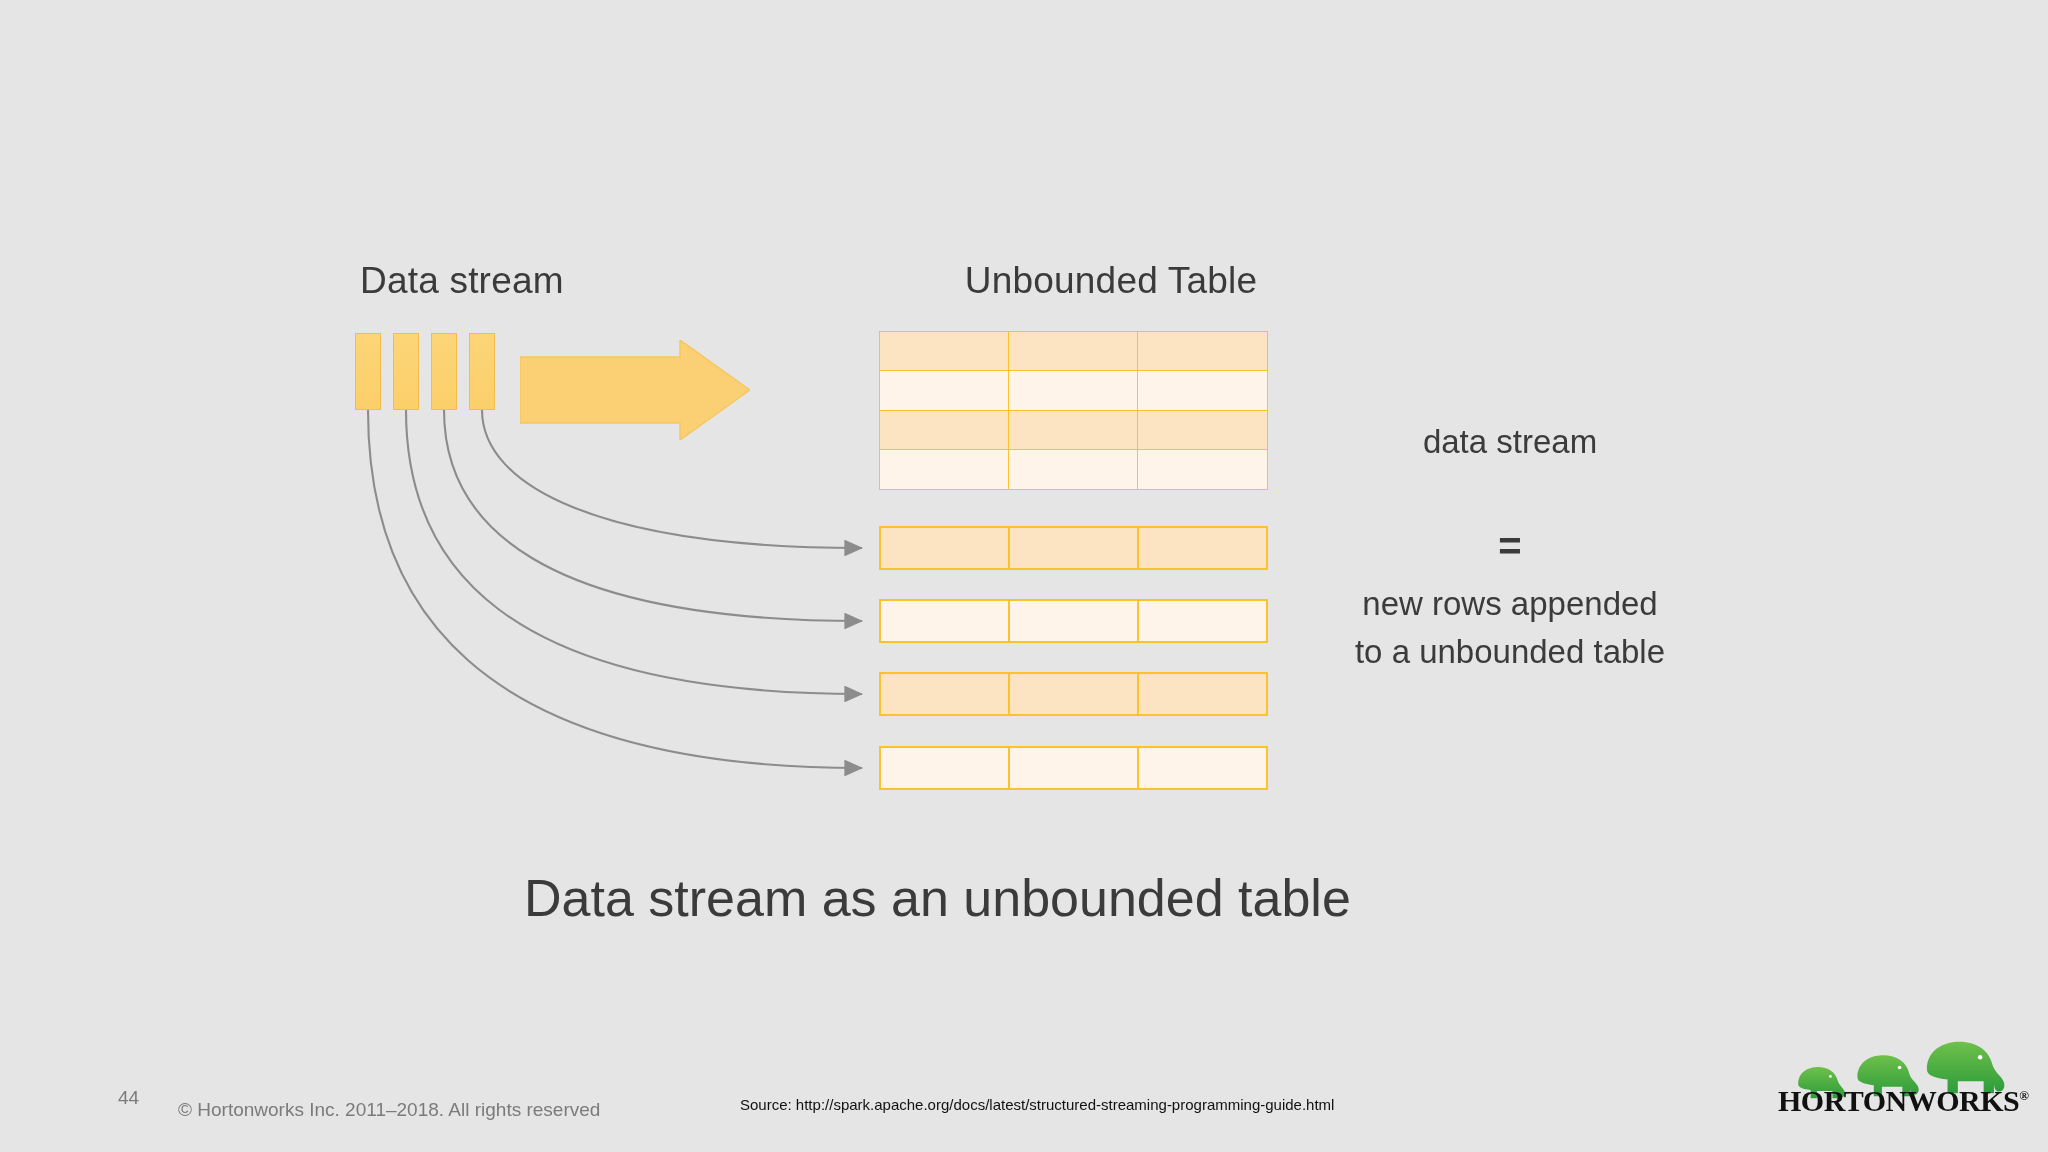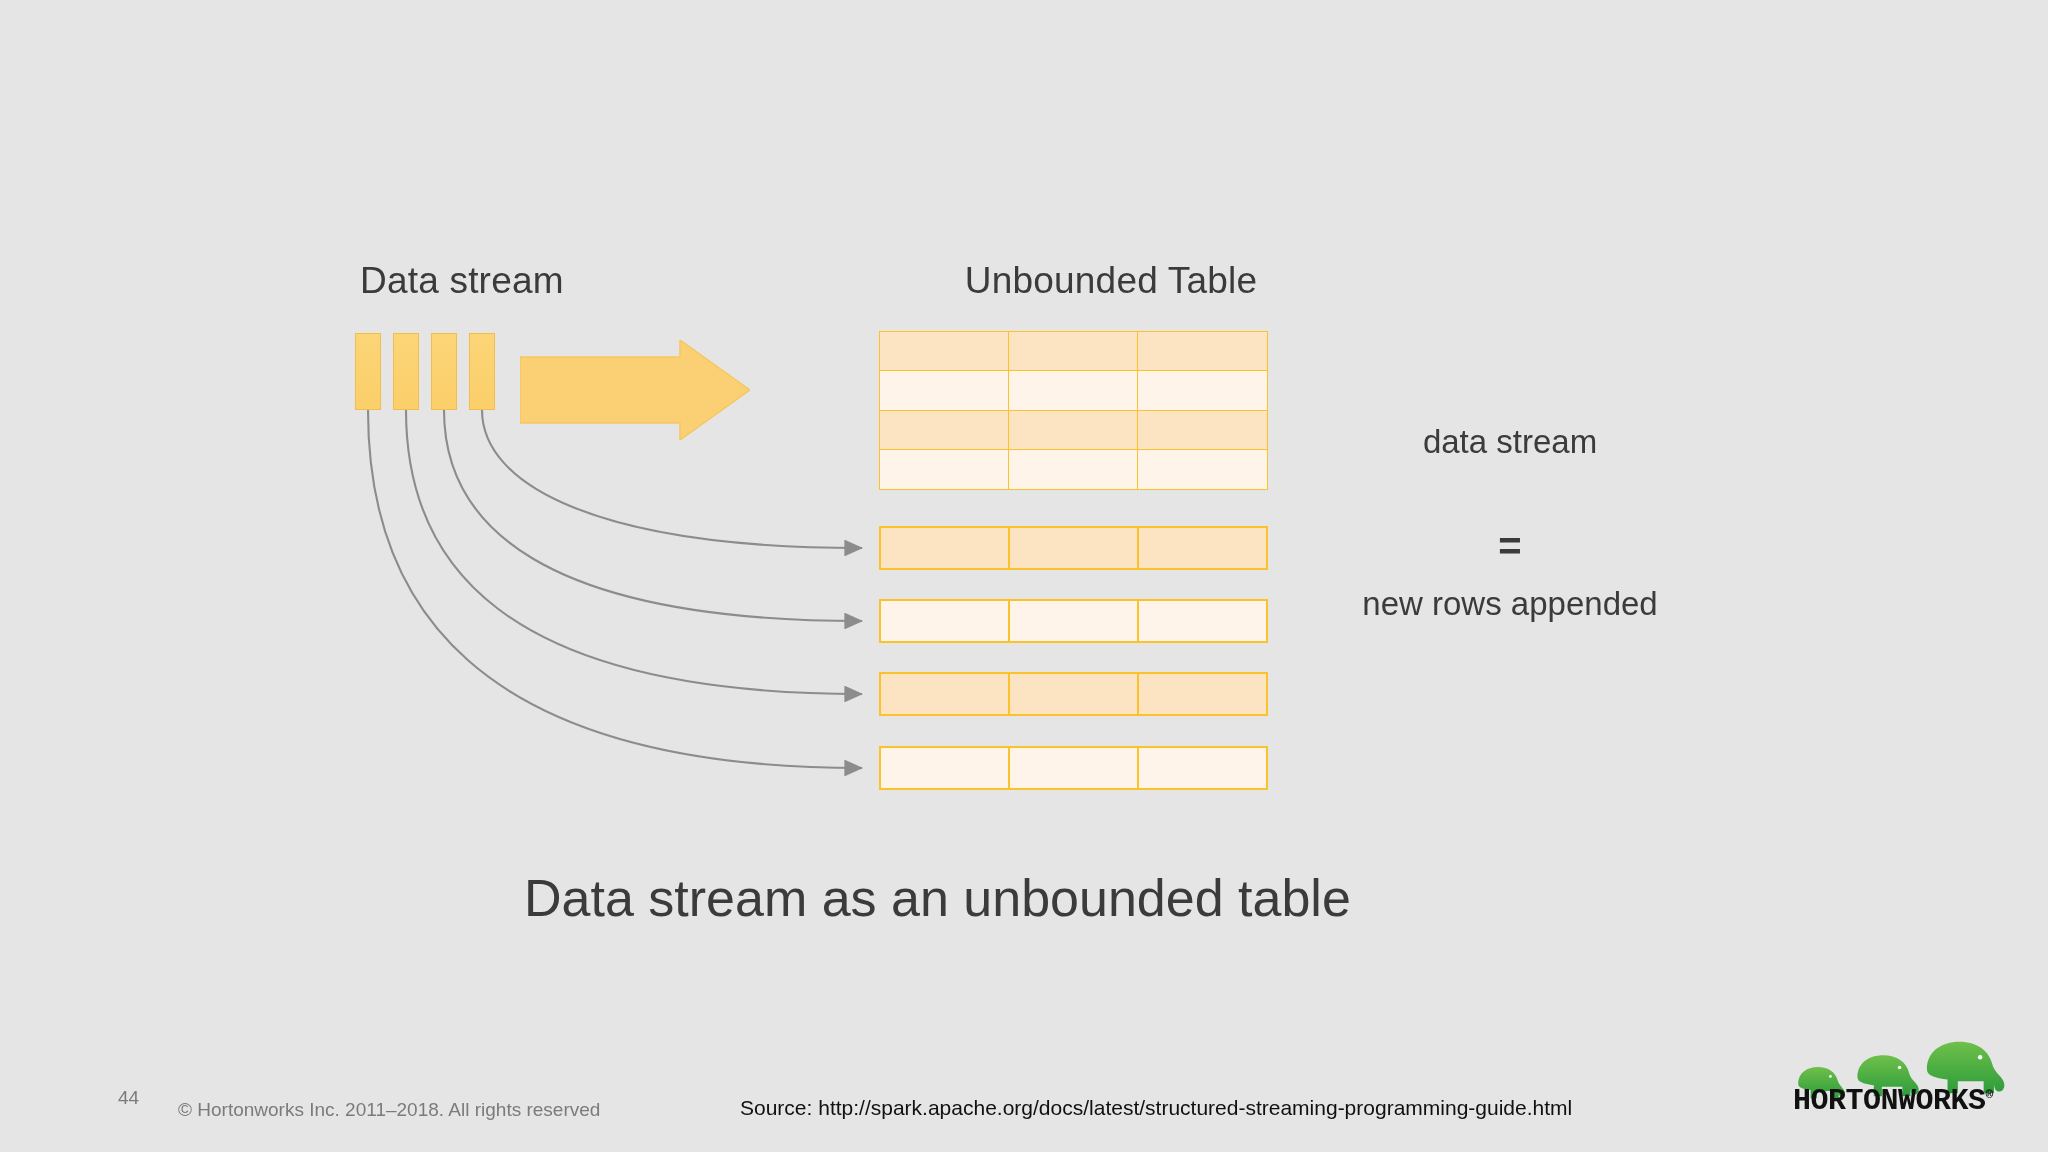--- a/index.html
+++ b/index.html
@@ -108,31 +108,31 @@
   #page-number{
     position:absolute;left:118px;top:1087px;
     font-size:19px;color:#7b7b7b;
   }
   #copyright{
     position:absolute;left:178px;top:1087px;
     font-size:19px;color:#7b7b7b;white-space:nowrap;margin-top:12px;
   }
   #source-line{
     position:absolute;left:740px;top:1096px;
-    font-size:21px;color:#111111;white-space:nowrap;
+    font-size:15px;color:#111111;white-space:nowrap;
     font-family:"Liberation Sans", sans-serif;
   }
 
   
   #logo{position:absolute;left:1778px;top:1032px;width:230px;height:86px;}
   #logo-wordmark{
     position:absolute;left:1778px;top:1084px;width:230px;
     font-size:30px;font-weight:700;letter-spacing:-0.5px;
     color:#111111;text-align:center;white-space:nowrap;
-    font-family:Liberation Mono, monospace;
+    font-family:Liberation Serif, serif;
   }
   #logo-wordmark .reg{font-size:13px;vertical-align:super;}
 </style>
 </head>
 <body>
 
 <div class="slide">
 
   <div class="heading" id="h-datastream">Data stream</div>
   <div class="heading" id="h-unbounded">Unbounded Table</div>
@@ -203,20 +203,21 @@
     <div class="tcell"></div>
     <div class="tcell"></div>
   </div>
 
   <div class="explain" id="explain-top">
     <div>data stream</div>
   </div>
   <div class="explain" id="explain-equals">=</div>
   <div class="explain" id="explain-bottom">
     <div>new rows appended</div>
+    <div>to a unbounded table</div>
   </div>
 
   <div id="caption">Data stream as an unbounded table</div>
 
   <div id="page-number">44</div>
   <div id="copyright">© Hortonworks Inc. 2011–2018. All rights reserved</div>
   <div id="source-line">Source: http://spark.apache.org/docs/latest/structured-streaming-programming-guide.html</div>
 
   <svg id="logo" viewBox="0 0 230 86">
     <defs>

